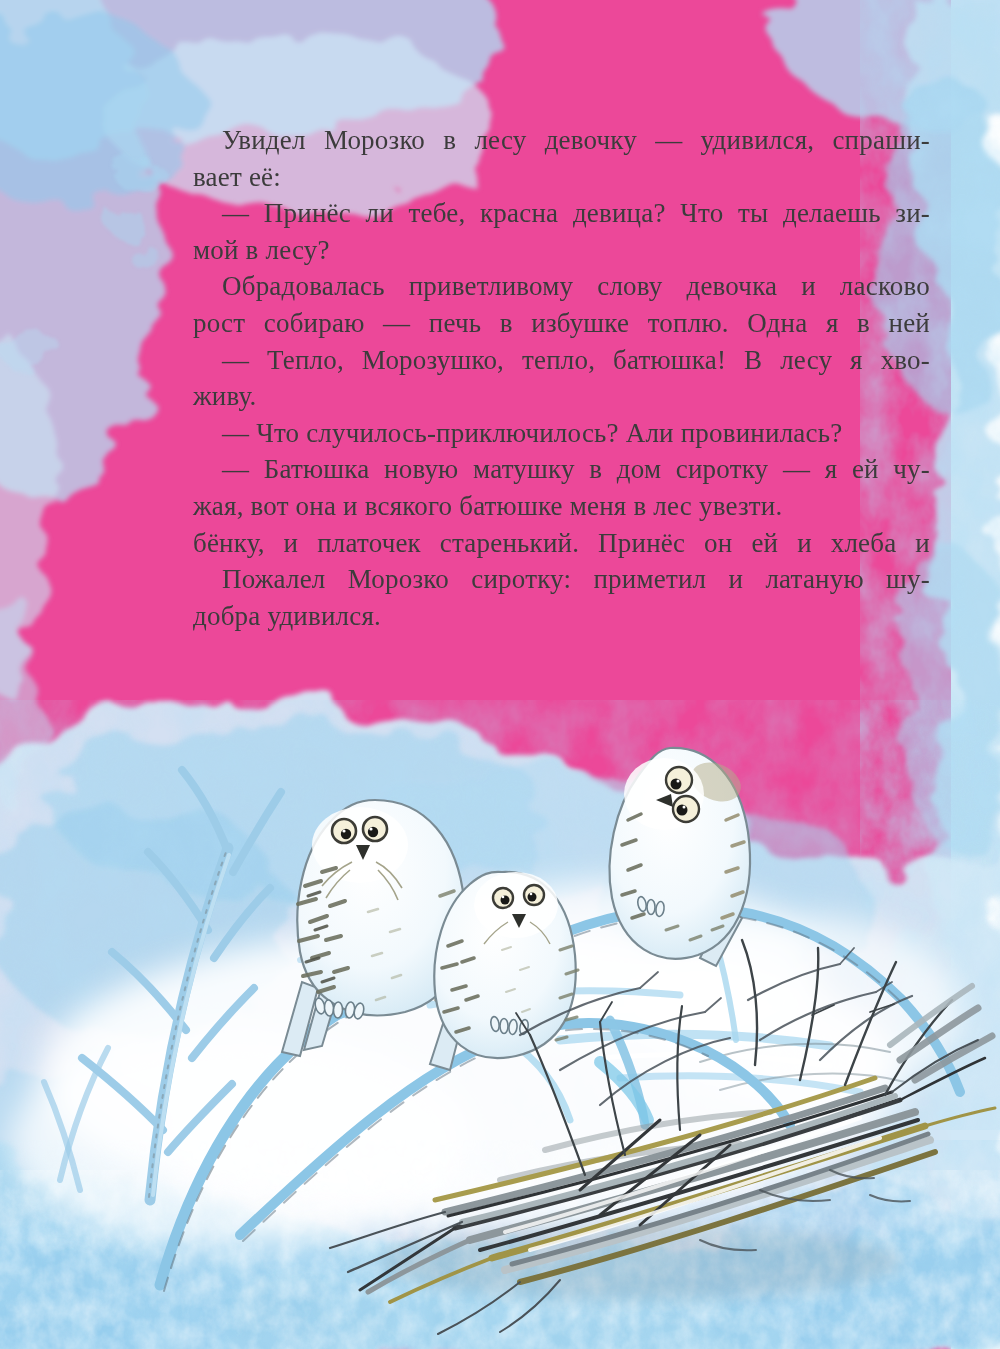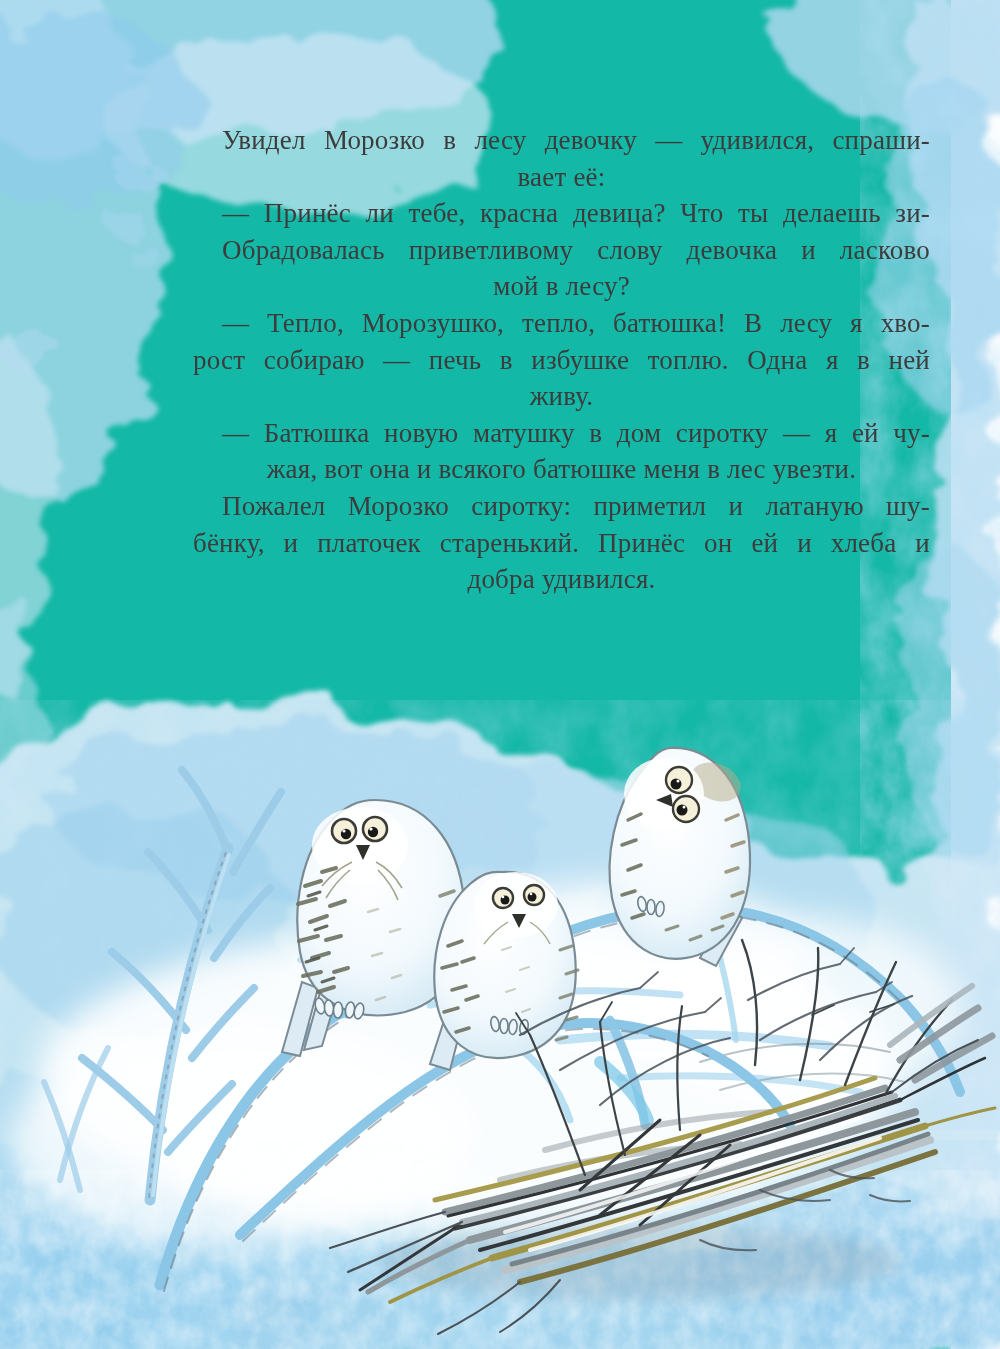--- a/index.html
+++ b/index.html
@@ -1,25 +1,25 @@
 <!DOCTYPE html>
 <html><head>
 <meta charset="utf-8">
 <style>
   html,body{margin:0;padding:0}
   body{width:1000px;height:1349px;background:#ffffff;overflow:hidden}
-  .page{position:relative;width:951px;height:1349px;background:#14b8a6;
+  .page{position:relative;width:951px;height:1349px;background:#ec4899;
         font-family:"Liberation Serif","DejaVu Serif",serif}
   .art{position:absolute;left:0;top:0;width:1000px;height:1349px}
   .story{position:absolute;left:193px;top:122px;width:737px;
          font-size:27px;line-height:36.6px;color:#3c3c3c;letter-spacing:.2px;z-index:5}
   .ln{height:36.6px;overflow:visible}
   .jl{text-align:justify;text-align-last:justify;-moz-text-align-last:justify}
   .ind{text-indent:29px}
-  .ln:not(.jl){white-space:pre;text-align:center}
+  .ln:not(.jl){white-space:pre;text-align:left}
 </style>
 </head>
 <body>
 
 <div class="page">
 
 <svg class="art" viewBox="0 0 1000 1349" width="1000" height="1349" xmlns="http://www.w3.org/2000/svg">
   <defs>
     <radialGradient id="owlG" cx="42%" cy="32%" r="75%">
       <stop offset="0%" stop-color="#ffffff"></stop>
@@ -284,25 +284,26 @@
     <path stroke="#ffffff" stroke-width="4" opacity="0.85" d="M530,1250 C640,1220 760,1178 880,1138"></path>
     <path stroke="#ffffff" stroke-width="4" opacity="0.8" d="M505,1232 C620,1200 740,1160 860,1118"></path>
     <path stroke="#4a5258" stroke-width="2" opacity="0.8" d="M830,1170 q20,10 44,8 M870,1195 q18,8 40,6 M760,1190 q30,14 70,10 M700,1240 q24,12 56,10"></path>
   </g>
 </svg>
 
   <div class="story">
     <div class="ln ind jl">Увидел Морозко в лесу девочку — удивился, спраши-</div>
     <div class="ln">вает её:</div>
     <div class="ln ind jl">— Принёс ли тебе, красна девица? Что ты делаешь зи-</div>
+    <div class="ln">мой в лесу?</div>
     <div class="ln ind jl">Обрадовалась приветливому слову девочка и ласково</div>
-    <div class="ln">мой в лесу?</div>
+    <div class="ln jl">рост собираю — печь в избушке топлю. Одна я в ней</div>
     <div class="ln ind jl">— Тепло, Морозушко, тепло, батюшка! В лесу я хво-</div>
-    <div class="ln jl">рост собираю — печь в избушке топлю. Одна я в ней</div>
     <div class="ln">живу.</div>
+    <div class="ln ind">— Что случилось-приключилось? Али провинилась?</div>
     <div class="ln ind jl">— Батюшка новую матушку в дом сиротку — я ей чу-</div>
     <div class="ln">жая, вот она и всякого батюшке меня в лес увезти.</div>
+    <div class="ln jl">бёнку, и платочек старенький. Принёс он ей и хлеба и</div>
     <div class="ln ind jl">Пожалел Морозко сиротку: приметил и латаную шу-</div>
-    <div class="ln jl">бёнку, и платочек старенький. Принёс он ей и хлеба и</div>
     <div class="ln">добра удивился.</div>
   </div>
 
 </div>
 
 </body></html>

